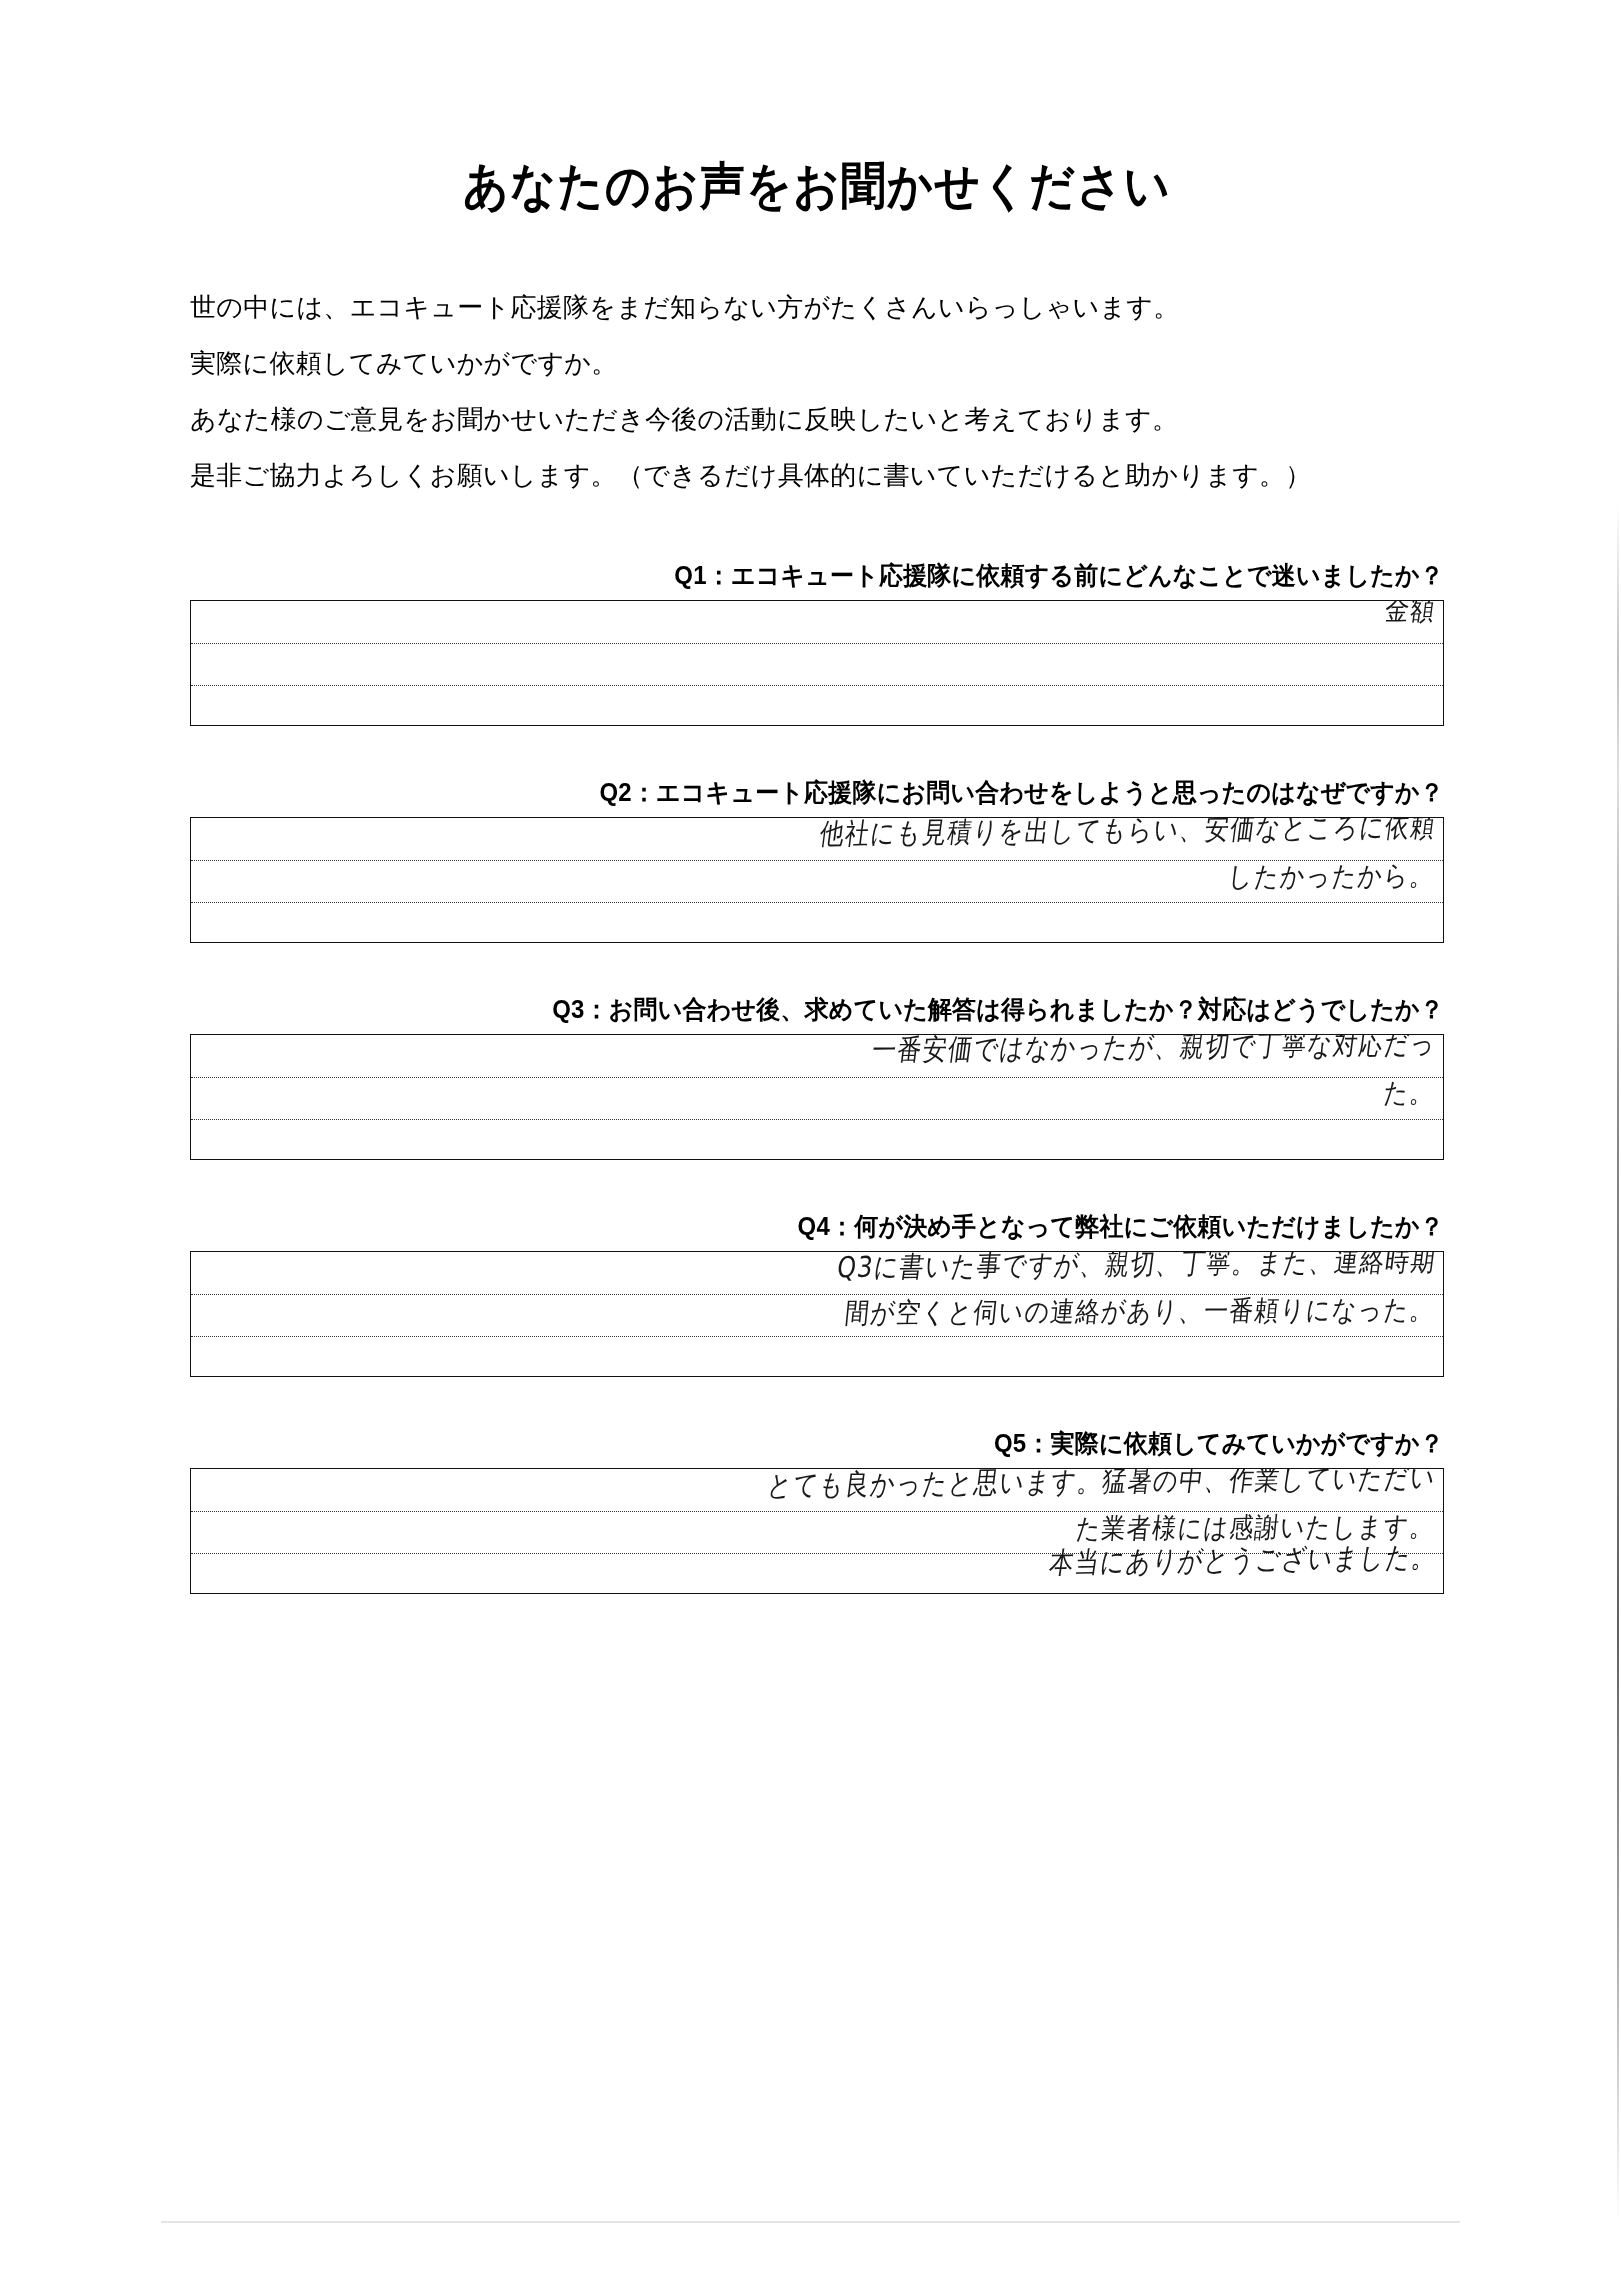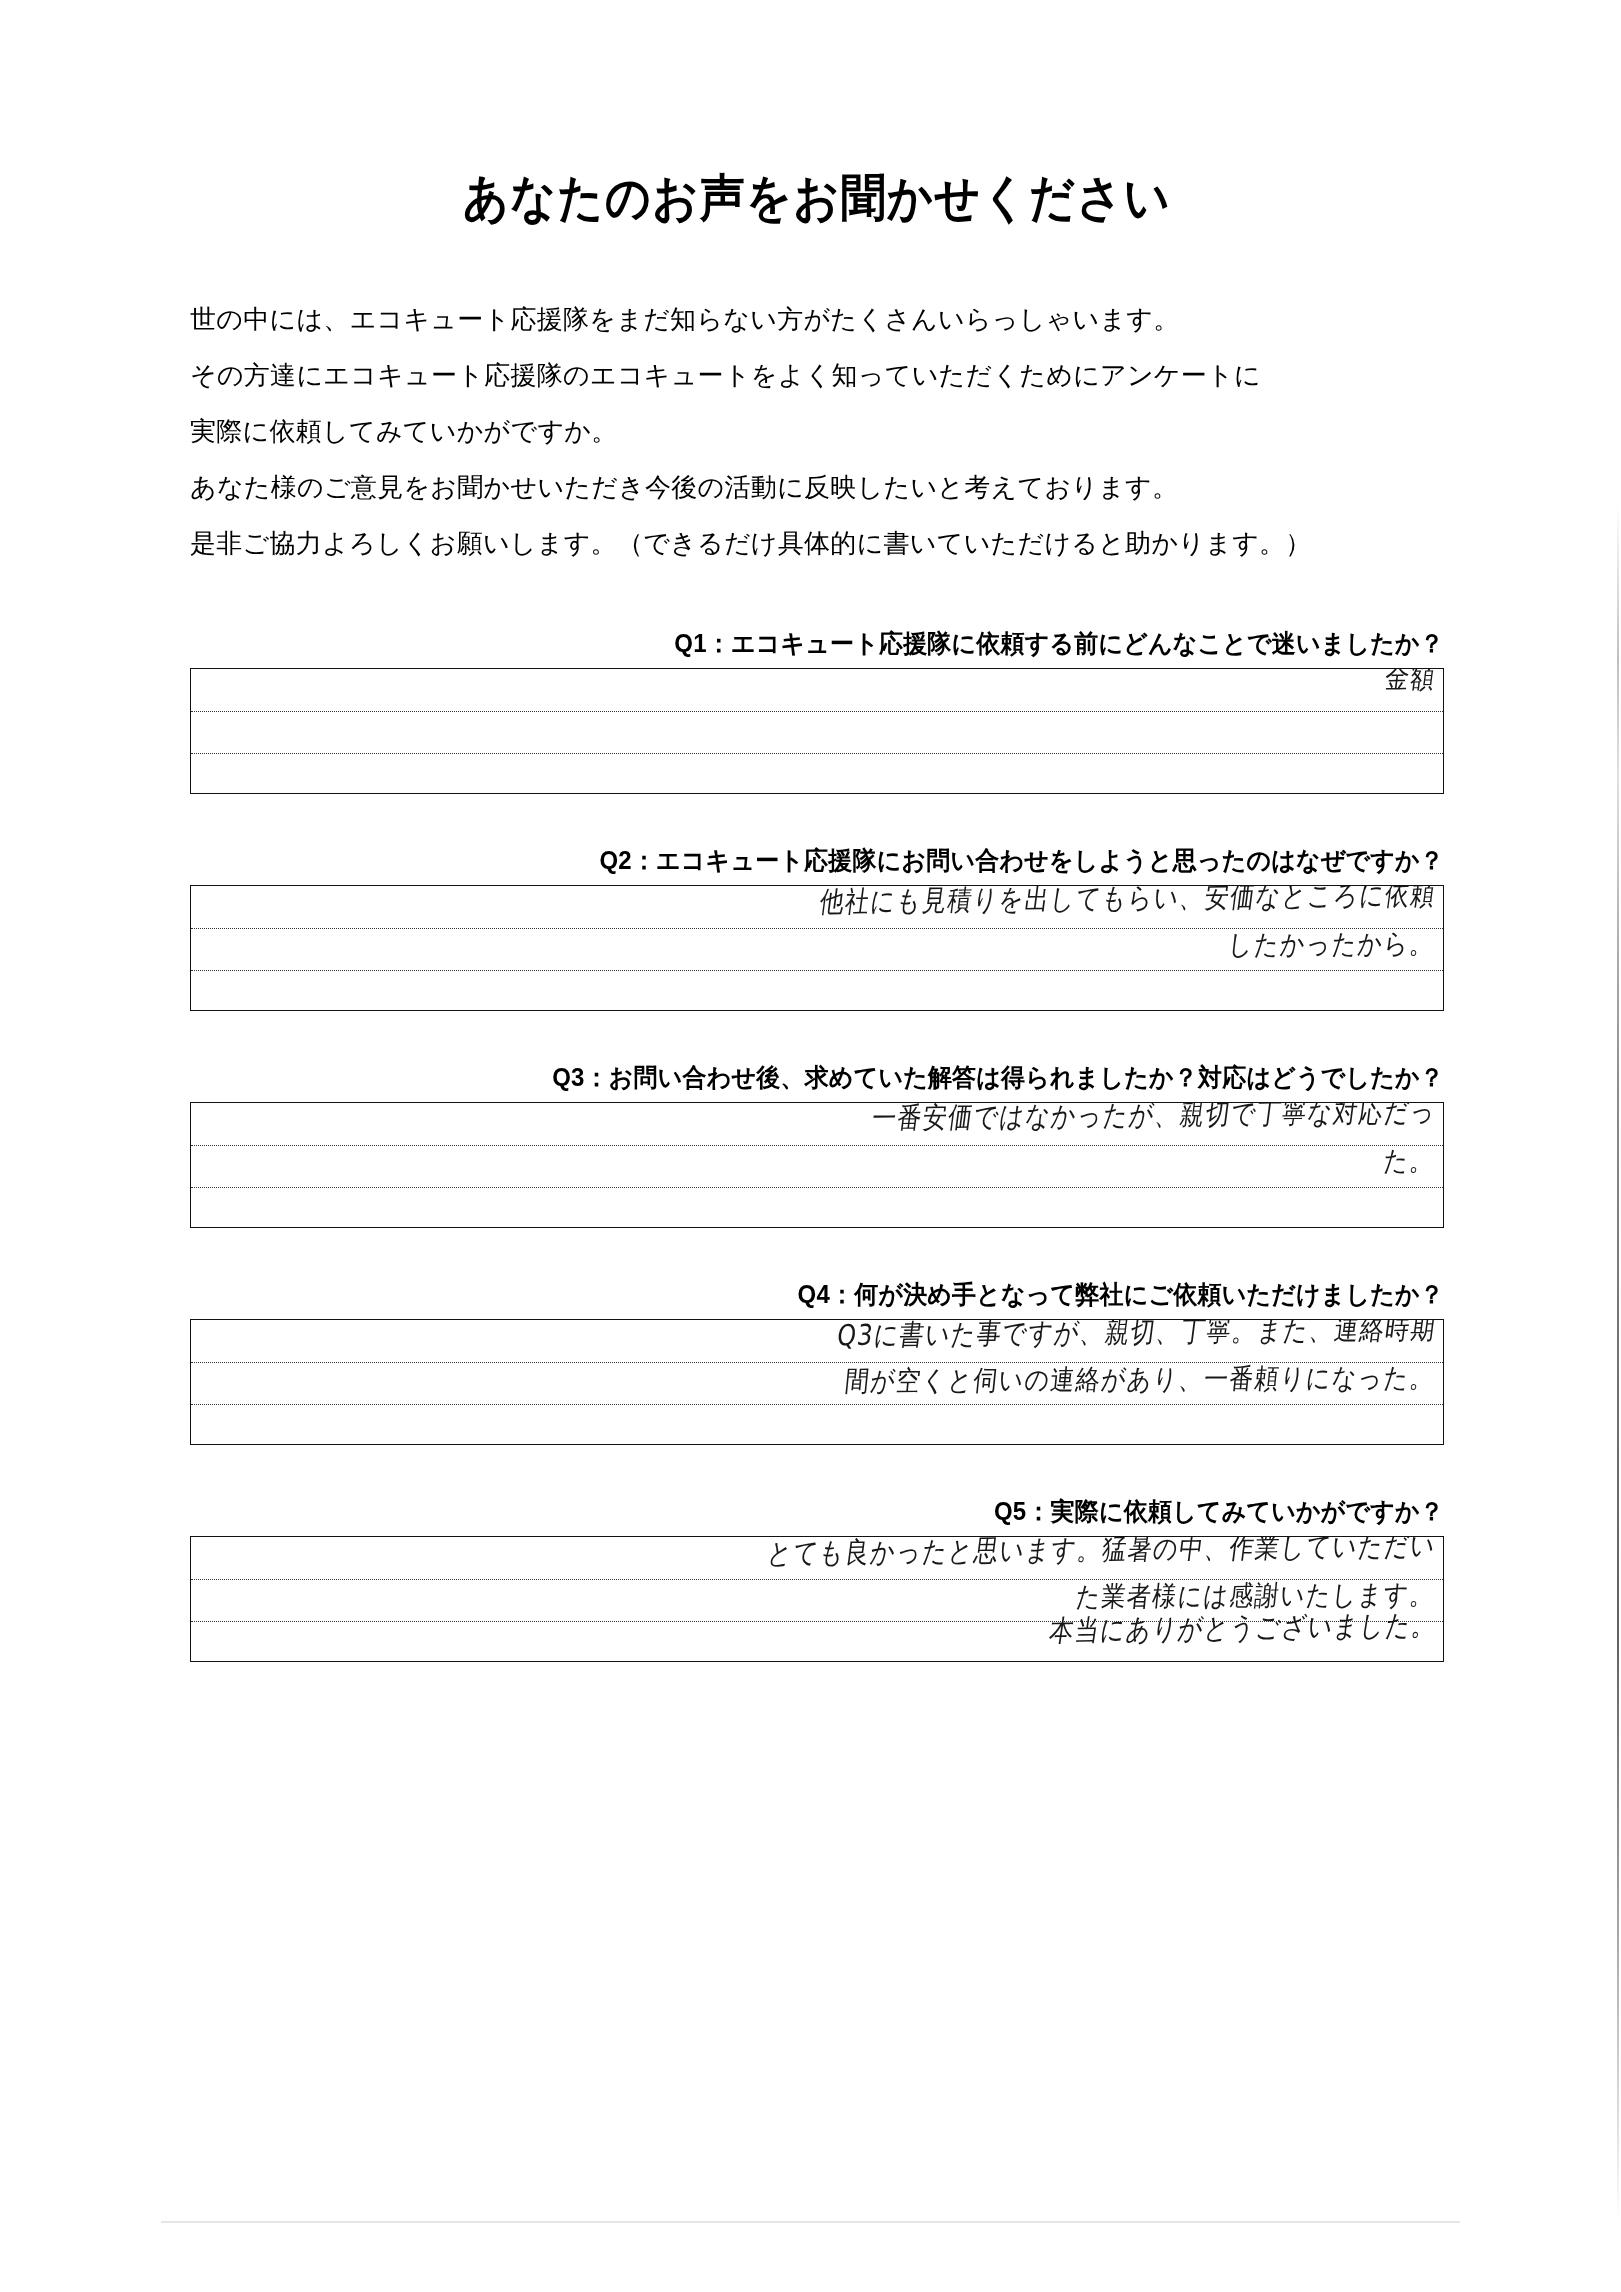--- a/index.html
+++ b/index.html
@@ -49,21 +49,21 @@
     left: 161px;
     bottom: 70px;
     width: 1299px;
     height: 1.8px;
     background: rgba(0,0,0,0.10);
   }
 
   .content {
     position: absolute;
     left: 190px;
-    top: 12px;
+    top: 0;
     width: 1254px;
   }
 
   
   .title {
     text-align: center;
     font-size: 45px;
     font-weight: bold;
     letter-spacing: 1.3px;
     margin-top: 157px;
@@ -151,21 +151,20 @@
 
   <div class="scan-edge-right"></div>
   <div class="scan-edge-bottom"></div>
 
   <div class="content">
 
     <h1 class="title">あなたのお声をお聞かせください</h1>
 
     <div class="intro">
       <p>世の中には、エコキュート応援隊をまだ知らない方がたくさんいらっしゃいます。</p>
-      <p>その方達にエコキュート応援隊のエコキュートをよく知っていただくためにアンケートに</p>
       <p>実際に依頼してみていかがですか。</p>
       <p>あなた様のご意見をお聞かせいただき今後の活動に反映したいと考えております。</p>
       <p>是非ご協力よろしくお願いします。（できるだけ具体的に書いていただけると助かります。）</p>
     </div>
 
     <div class="qblock first">
       <div class="qlabel">Q1：エコキュート応援隊に依頼する前にどんなことで迷いましたか？</div>
       <div class="answer-box">
         <div class="rule r1"></div>
         <div class="rule r2"></div>

